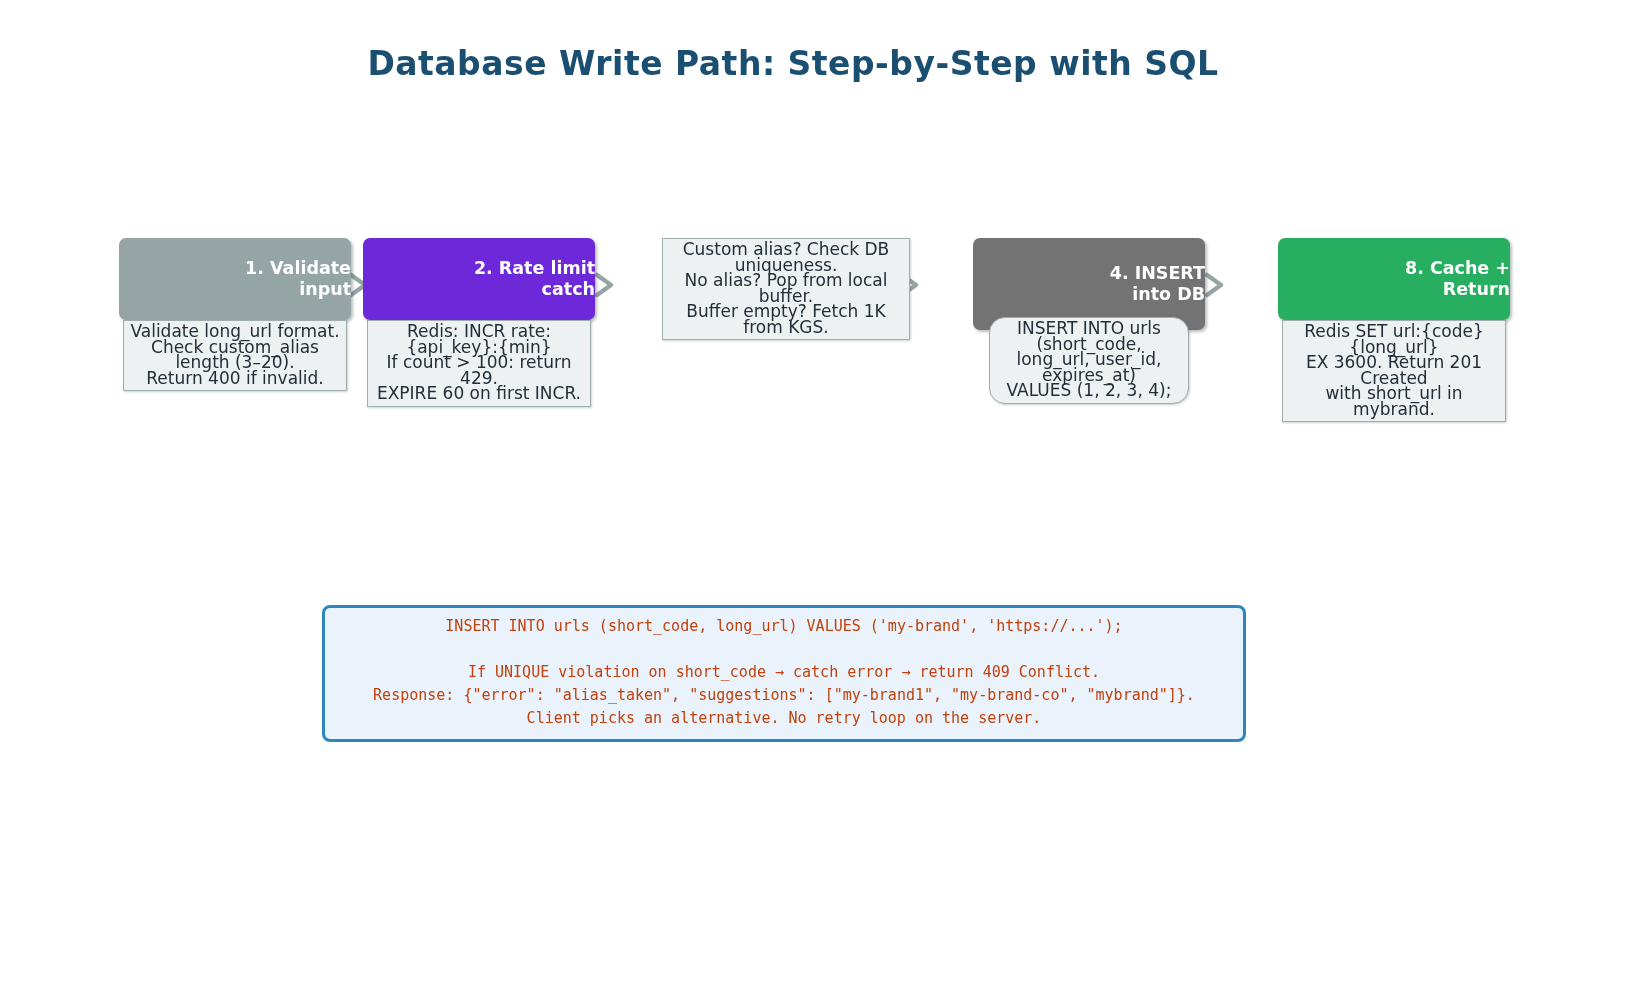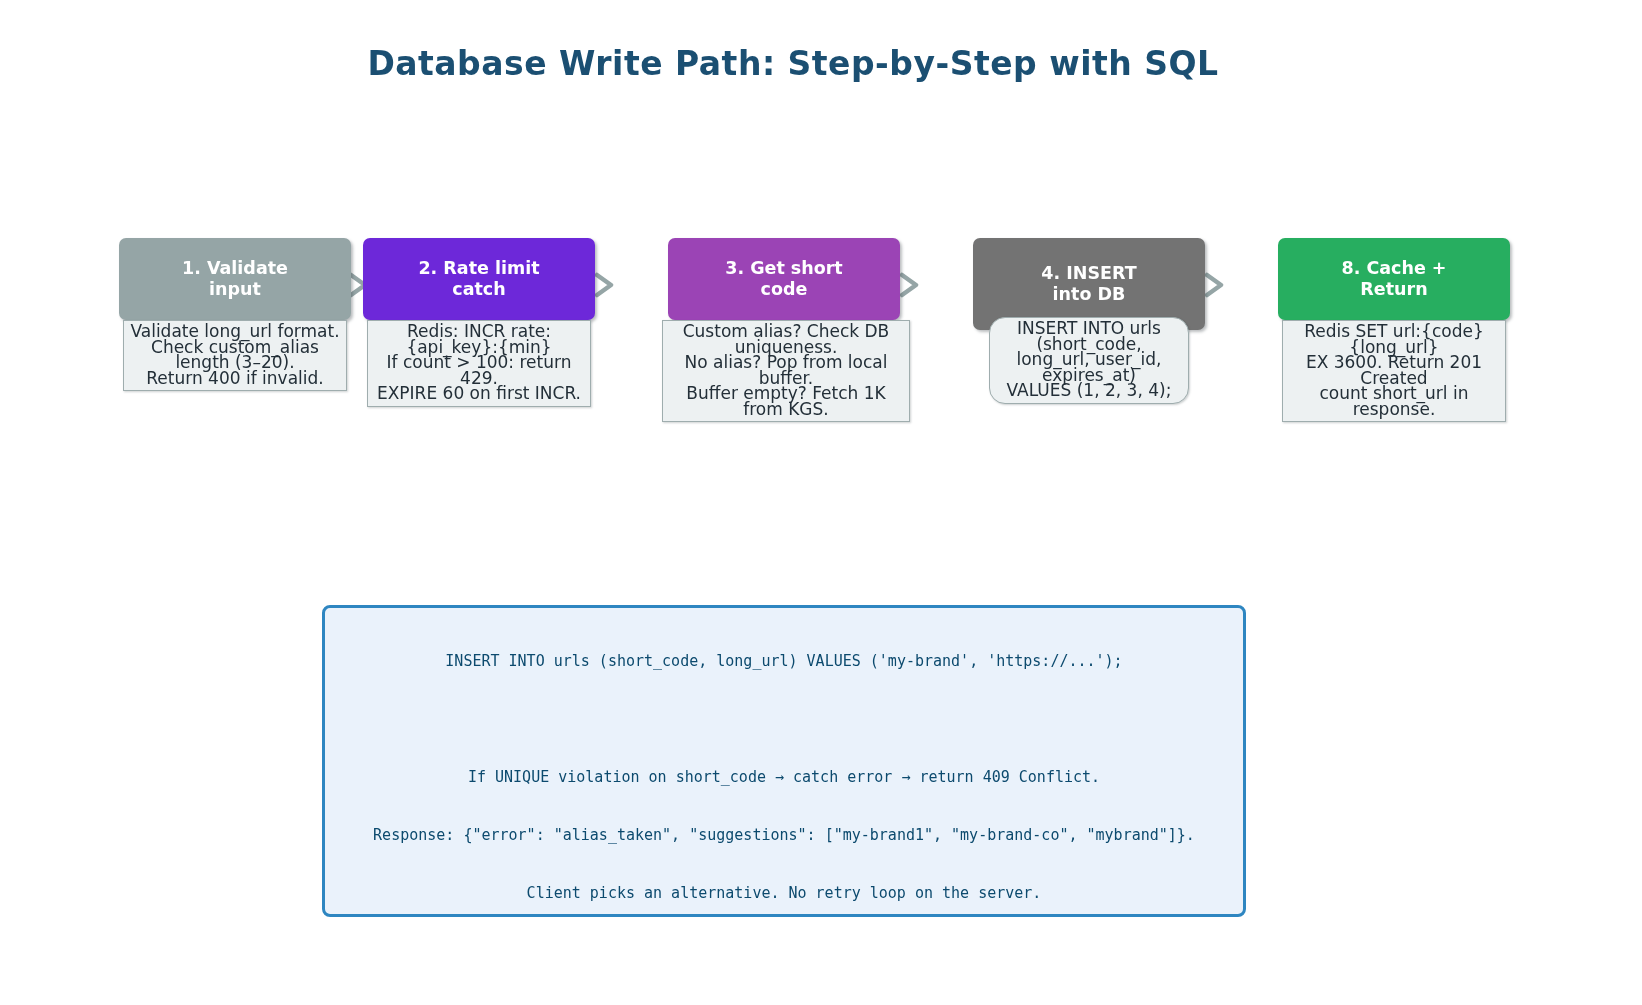--- a/index.html
+++ b/index.html
@@ -20,21 +20,21 @@
   .step-col{position:absolute;top:238px;width:232px;}
   .step-col.c1{left:119px;}
   .step-col.c2{left:363px;}
   .step-col.c3{left:668px;}
   .step-col.c4{left:973px;}
   .step-col.c5{left:1278px;}
   .step-box{
     position:relative;
     width:232px;height:82px;
     border-radius:7px;
-    display:flex;flex-direction:column;align-items:center;justify-content:center;
+    display:flex;flex-direction:column;align-items:flex-end;justify-content:center;
     color:#ffffff;font-weight:bold;font-size:17.5px;line-height:21px;
     text-align:center;
     box-shadow:2px 2px 3px rgba(60,70,75,0.35);
     z-index:1;
   }
   .step-col.c4 .step-box{height:92px;}
   .step-caption{
     position:relative;
     margin:0 auto;
     width:218px;
@@ -62,23 +62,22 @@
     left:322px;top:605px;width:918px;
     border:3px solid #2e86c1;
     border-radius:8px;
     background:#eaf2fb;
     padding:7px 0 9px 0;
     text-align:center;
   }
   .code-line{
     font-family:"DejaVu Sans Mono","Liberation Mono",monospace;
     font-size:15px;line-height:23px;min-height:23px;
-    color:#0c4a6e;
+    color:#c2410c;
     white-space:pre;
-    margin-top:35px;
   }
 </style>
 </head>
 <body>
 
 <div id="canvas">
 
   <div class="diagram-title">Database Write Path: Step-by-Step with SQL</div>
 
   <div class="step-col c1">
@@ -99,24 +98,20 @@
       <span>catch</span>
     </div>
     <div class="step-caption">
       <div>Redis: INCR rate:{api_key}:{min}</div>
       <div>If count &gt; 100: return 429.</div>
       <div>EXPIRE 60 on first INCR.</div>
     </div>
   </div>
 
   <div class="step-col c3">
-    <div class="step-box" style="background: rgb(155, 68, 181);">
-      <span>3. Get short</span>
-      <span>code</span>
-    </div>
     <div class="step-caption">
       <div>Custom alias? Check DB uniqueness.</div>
       <div>No alias? Pop from local buffer.</div>
       <div>Buffer empty? Fetch 1K from KGS.</div>
     </div>
   </div>
 
   <div class="step-col c4">
     <div class="step-box" style="background: #737373;">
       <span>4. INSERT</span>
@@ -130,21 +125,21 @@
   </div>
 
   <div class="step-col c5">
     <div class="step-box" style="background: rgb(39, 174, 96);">
       <span>8. Cache +</span>
       <span>Return</span>
     </div>
     <div class="step-caption">
       <div>Redis SET url:{code} {long_url}</div>
       <div>EX 3600. Return 201 Created</div>
-      <div>count short_url in response.</div>
+      <div>with short_url in mybrand.</div>
     </div>
   </div>
 
   <div class="flow-arrow a1">
     <svg width="24" height="26" viewBox="0 0 24 26">
         <polyline points="5,3 19,13 5,23" fill="none" stroke="#95a5a6" stroke-width="4.5" stroke-linejoin="round" stroke-linecap="round"></polyline>
       </svg>
   </div>
   <div class="flow-arrow a2">
     <svg width="24" height="26" viewBox="0 0 24 26">

